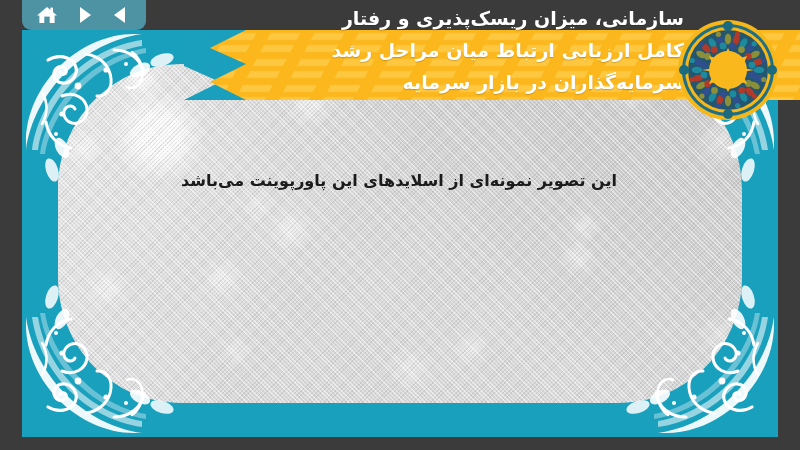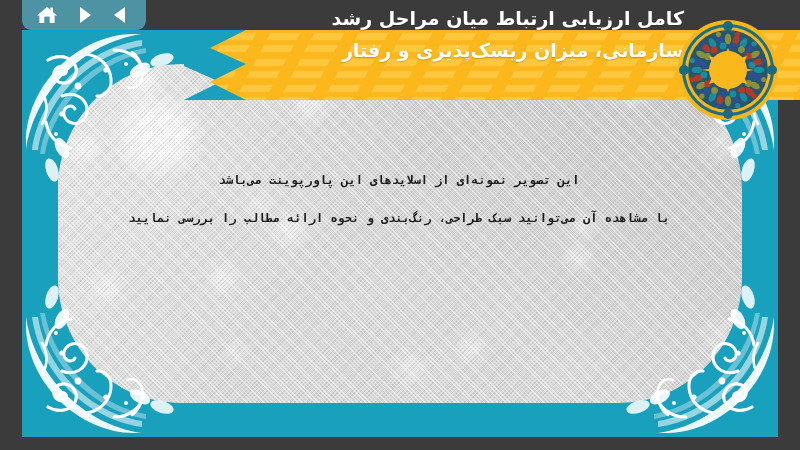--- a/index.html
+++ b/index.html
@@ -93,24 +93,23 @@
   
   #medallion{
     position:absolute;left:676px;top:18px;width:104px;height:104px;z-index:36;
   }
 
   
   #body-text{
     position:absolute;right:34px;top:132px;width:690px;
     text-align:center;direction:rtl;
     color:#1b1b1b;
-    font-size:12px;line-height:38px;
+    font-size:16px;line-height:38px;
     font-weight:bold;
     z-index:20;
-    font-family:Liberation Mono, monospace;
   }
   #body-text div{white-space:nowrap;}
 </style>
 </head>
 <body>
 
 <div id="viewer">
 
   <div id="slide">
 
@@ -162,21 +161,20 @@
             <use href="#arab" x="0" y="0"></use>
           </g>
         <g transform="translate(756,407) scale(-1,-1)">
             <use href="#arab" x="0" y="0"></use>
           </g>
       </svg>
     </div>
 
     <div id="body-text">
       <div>این تصویر نمونه‌ای از اسلایدهای این پاورپوینت می‌باشد</div>
-      <div>با مشاهده آن می‌توانید سبک طراحی، رنگ‌بندی و نحوه ارائه مطالب را بررسی نمایید</div>
     </div>
   </div>
 
   <div id="banner">
     <div class="bg">
       <svg width="616" height="70" viewBox="0 0 616 70" xmlns="http://www.w3.org/2000/svg">
         <defs>
           <pattern id="chev" width="44" height="26" patternUnits="userSpaceOnUse" patternTransform="skewX(-28)">
             <rect width="44" height="26" fill="#fbb71c"></rect>
             <rect x="0" y="3" width="30" height="7" fill="#fdc740"></rect>
@@ -190,22 +188,23 @@
         <path d="M0 0 H116 V70 H0 L36 52 L0 36 Z" fill="#1a9fbd"></path>
 
         <g clip-path="url(#bclip)">
           <rect x="0" y="0" width="616" height="70" fill="url(#chev)"></rect>
         </g>
         <rect x="116" y="0" width="500" height="70" fill="url(#chev)"></rect>
       </svg>
     </div>
 
     <div id="title">
+      <div>سازمانی، میزان ریسک‌پذیری و رفتار</div>
       <div>کامل ارزیابی ارتباط میان مراحل رشد</div>
-      <div>سازمانی، میزان ریسک‌پذیری و رفتار</div>
+      <div>سرمایه‌گذاران در بازار سرمایه</div>
     </div>
   </div>
 
   <div id="medallion">
     <svg width="104" height="104" viewBox="0 0 104 104" xmlns="http://www.w3.org/2000/svg">
       <g>
         <circle cx="52" cy="52" r="50" fill="#f5b719"></circle>
         <circle cx="52" cy="52" r="46" fill="#1e6f86"></circle>
         <circle cx="52" cy="52" r="43" fill="#f5b719"></circle>
         <circle cx="52" cy="52" r="40" fill="#24566f"></circle>

